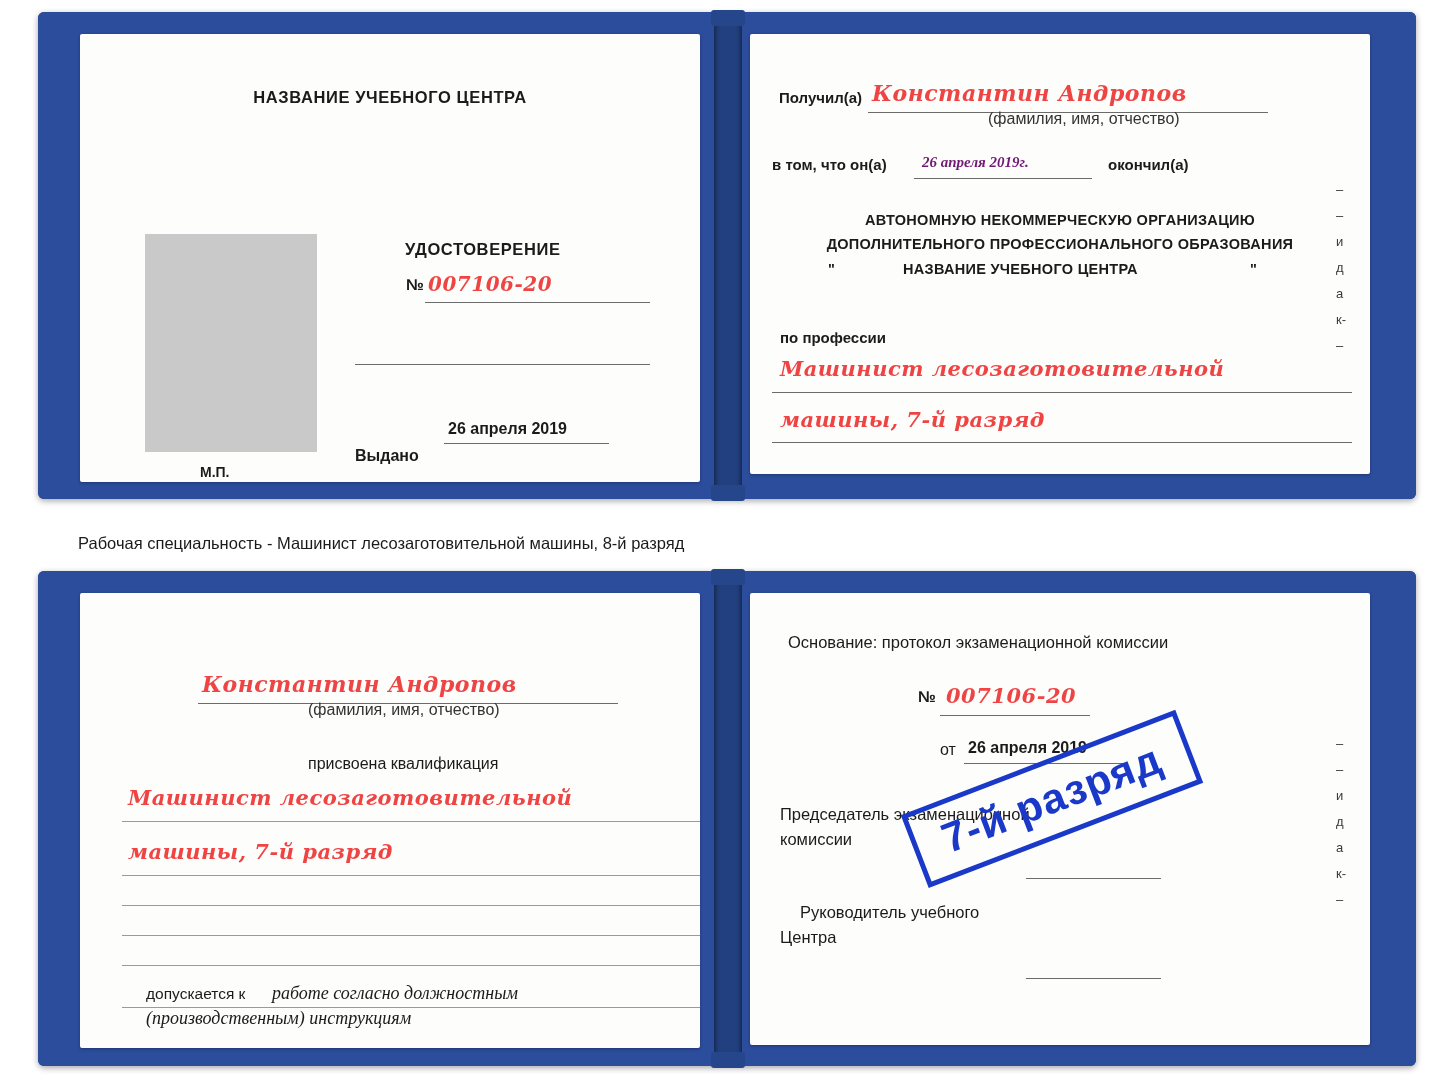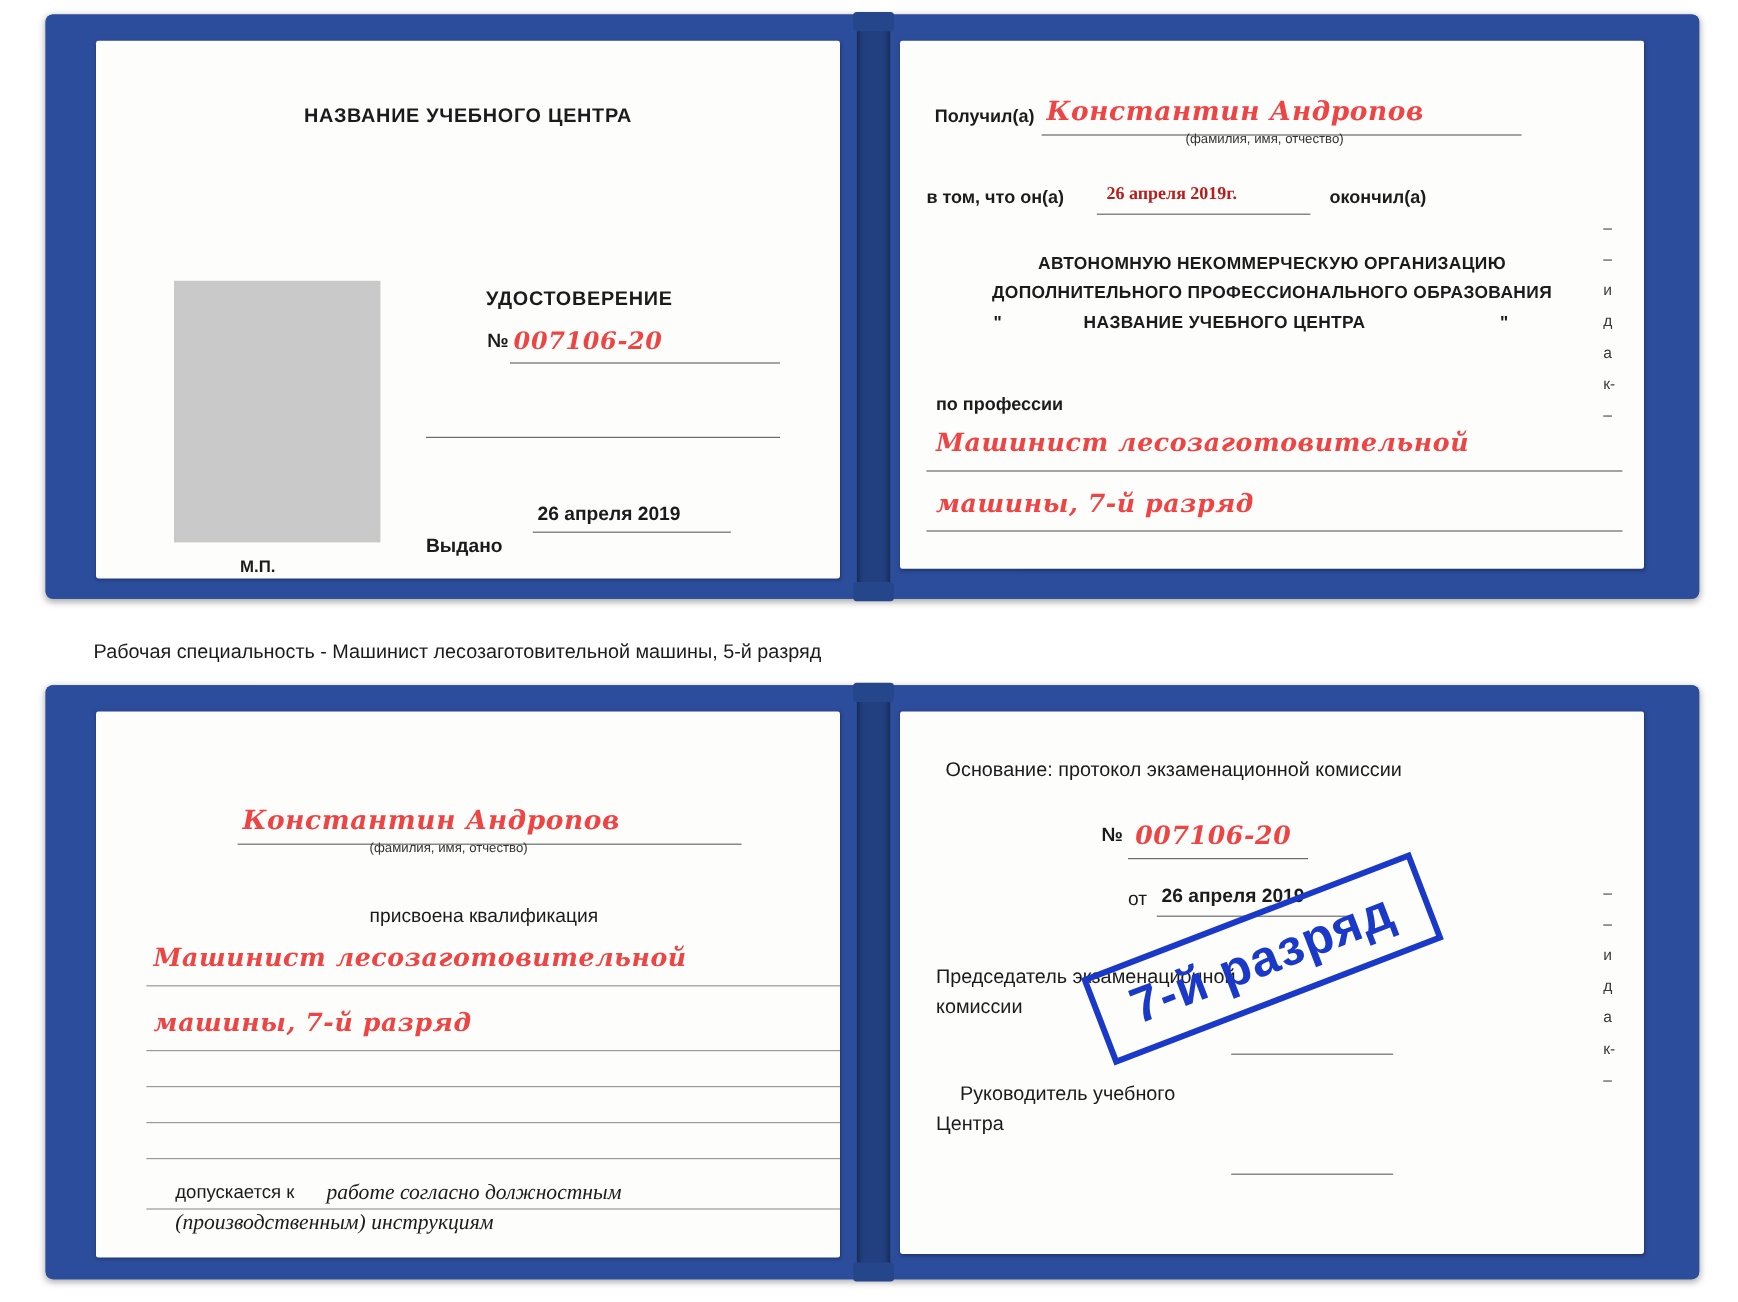--- a/index.html
+++ b/index.html
@@ -71,24 +71,25 @@
     font-weight: bold;
     letter-spacing: 0.5px;
   }
   .hand-black {
     font-family: "Liberation Serif", serif;
     font-style: italic;
     color: #1b1b1b;
   }
   .typed {
     font-family: "Liberation Serif", serif;
-    color: #b91c1c;
+    font-style: italic;
+    color: #701a75;
   }
   .tiny {
-    font-size: 11px;
+    font-size: 16px;
     color: #333;
   }
   .rule {
     position: absolute;
     border-bottom: 1px solid #6b6b6b;
     height: 0;
   }
   .rule-thin {
     position: absolute;
     border-bottom: 1px solid #9a9a9a;
@@ -193,21 +194,21 @@
       <div>–</div>
       <div>–</div>
       <div>и</div>
       <div>д</div>
       <div>а</div>
       <div>к-</div>
       <div>–</div>
     </div>
   </div>
 
-  <div class="caption" style="left:78px; top:534px;">Рабочая специальность - Машинист лесозаготовительной машины, 5-й разряд</div>
+  <div class="caption" style="left:78px; top:534px;">Рабочая специальность - Машинист лесозаготовительной машины, 8-й разряд</div>
 
   <div class="book" style="left:38px; top:571px; width:1378px; height:495px;">
     <div class="book-inner"></div>
 
     <div class="spine" style="left:676px; width:28px; top:6px; bottom:6px;"></div>
     <div class="spine-tab" style="left:673px; top:-2px;"></div>
     <div class="spine-tab" style="left:673px; bottom:-2px;"></div>
 
     <div class="paper left-page" style="left:42px; top:22px; width:620px; height:455px;">
 

